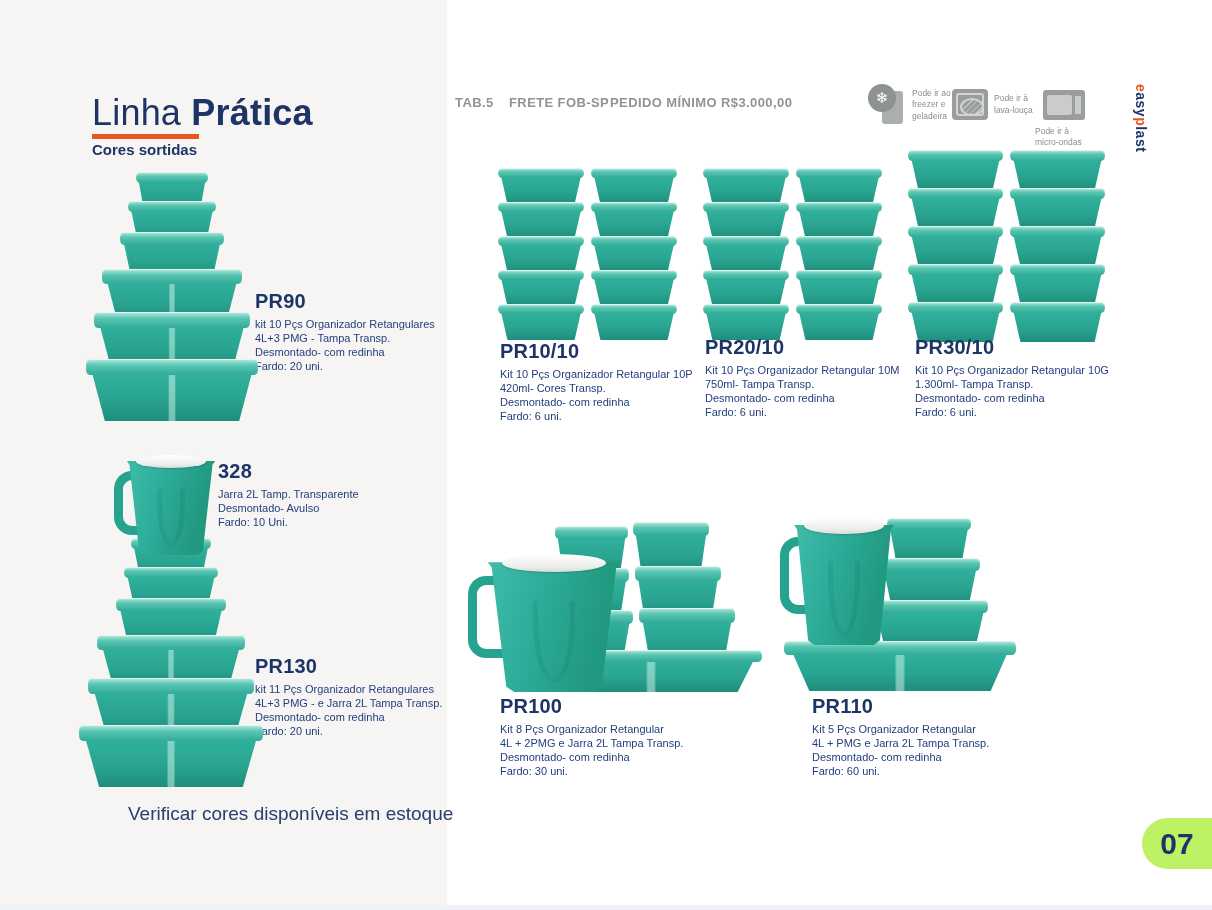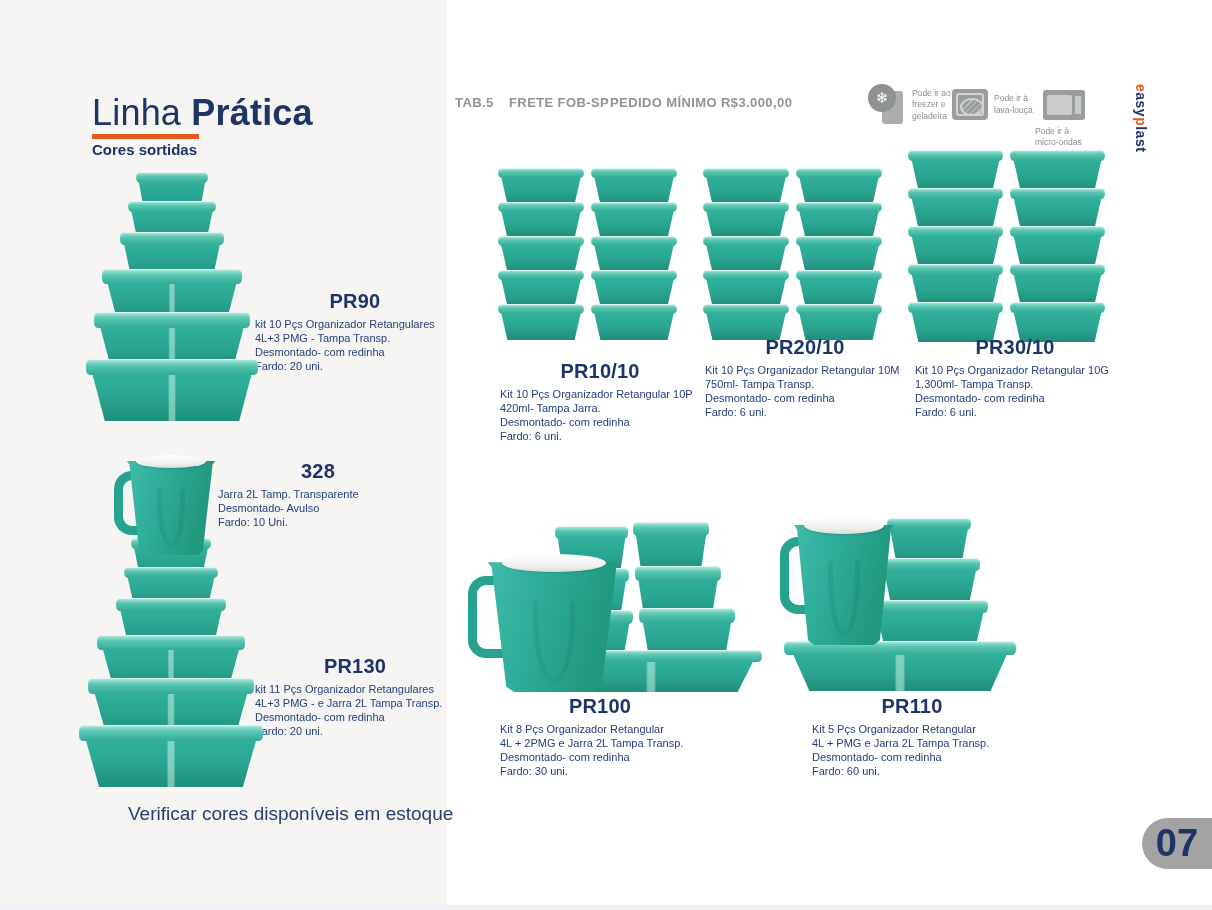--- a/index.html
+++ b/index.html
@@ -12,21 +12,21 @@
   .title{position:absolute;left:92px;top:92px;font-size:36px;color:#1d3466;letter-spacing:.2px;}
   .title .t-reg{font-weight:400;margin-top:11px;}
   .title .t-bold{font-weight:800;}
   .title-underline{position:absolute;left:92px;top:134px;width:107px;height:5px;background:#e8571b;}
   .subtitle{position:absolute;left:92px;top:141px;font-size:15px;font-weight:800;color:#1d3466;}
   .footer-note{position:absolute;left:92px;top:803px;font-size:19px;font-weight:500;color:#27406f;margin-left:36px;}
 
   .hdr-item{position:absolute;top:95px;font-size:13px;font-weight:600;color:#919396;letter-spacing:.4px;}
 
   .prod-text{position:absolute;width:200px;}
-  .code{font-size:20px;font-weight:800;color:#1d3466;letter-spacing:.2px;text-align:center;}
+  .code{font-size:20px;font-weight:800;color:#1d3466;letter-spacing:.2px;}
   .pline{font-size:11px;font-weight:500;color:#24407e;line-height:1.26;}
   .pline.first{margin-top:5px;}
 
   
   .feat{position:absolute;display:flex;align-items:center;gap:6px;}
   .feat-label{font-size:8.5px;color:#8a8c8e;line-height:1.3;}
   .icon{position:relative;flex:none;}
   .freezer{width:38px;height:42px;}
   .freezer .fridge{position:absolute;right:3px;top:7px;width:21px;height:33px;background:#abaeae;border-radius:3px;}
   .freezer .snow{position:absolute;left:0;top:0;width:28px;height:28px;background:#8f9292;border-radius:50%;
@@ -81,23 +81,23 @@
             border-left:5px solid rgba(0,70,60,.10);border-right:5px solid rgba(0,70,60,.10);
             border-bottom:5px solid rgba(0,70,60,.07);border-radius:0 0 50% 50%/0 0 80% 80%;}
   .jug-handle{position:absolute;top:16%;left:-12%;width:30%;height:46%;border:9px solid #26a38f;
               border-right:none;border-radius:18px 0 0 18px;}
 
   
   .composite{position:absolute;}
   .composite .box{position:absolute;}
 
   
-  .page-badge{position:absolute;left:1142px;top:818px;width:70px;height:51px;background:#a3a3a3;
+  .page-badge{position:absolute;left:1142px;top:818px;width:70px;height:51px;background:#bef264;
               border-radius:26px 0 0 26px;display:flex;align-items:center;justify-content:center;
-              font-size:38px;font-weight:800;color:#1d3466;}
+              font-size:30px;font-weight:800;color:#1d3466;}
 </style>
 </head>
 <body>
 
 <div class="page">
   <div class="left-panel"></div>
   <div class="bottom-strip"></div>
 
   <div class="title">
     <span class="t-reg">Linha</span>
@@ -224,24 +224,24 @@
     </div>
     <div class="col">
       <div class="box"></div>
         <div class="box"></div>
         <div class="box"></div>
         <div class="box"></div>
         <div class="box"></div>
     </div>
   </div>
 
-  <div class="prod-text" style="left:500px;top:340px;margin-top:20px;">
+  <div class="prod-text" style="left:500px;top:340px;">
     <div class="code">PR10/10</div>
     <div class="pline first">Kit 10 Pçs Organizador Retangular 10P</div>
-    <div class="pline">420ml- Tampa Jarra.</div>
+    <div class="pline">420ml- Cores Transp.</div>
     <div class="pline">Desmontado- com redinha</div>
     <div class="pline">Fardo: 6 uni.</div>
   </div>
 
   <div class="prod-text" style="left:705px;top:336px;">
     <div class="code">PR20/10</div>
     <div class="pline first">Kit 10 Pçs Organizador Retangular 10M</div>
     <div class="pline">750ml- Tampa Transp.</div>
     <div class="pline">Desmontado- com redinha</div>
     <div class="pline">Fardo: 6 uni.</div>

